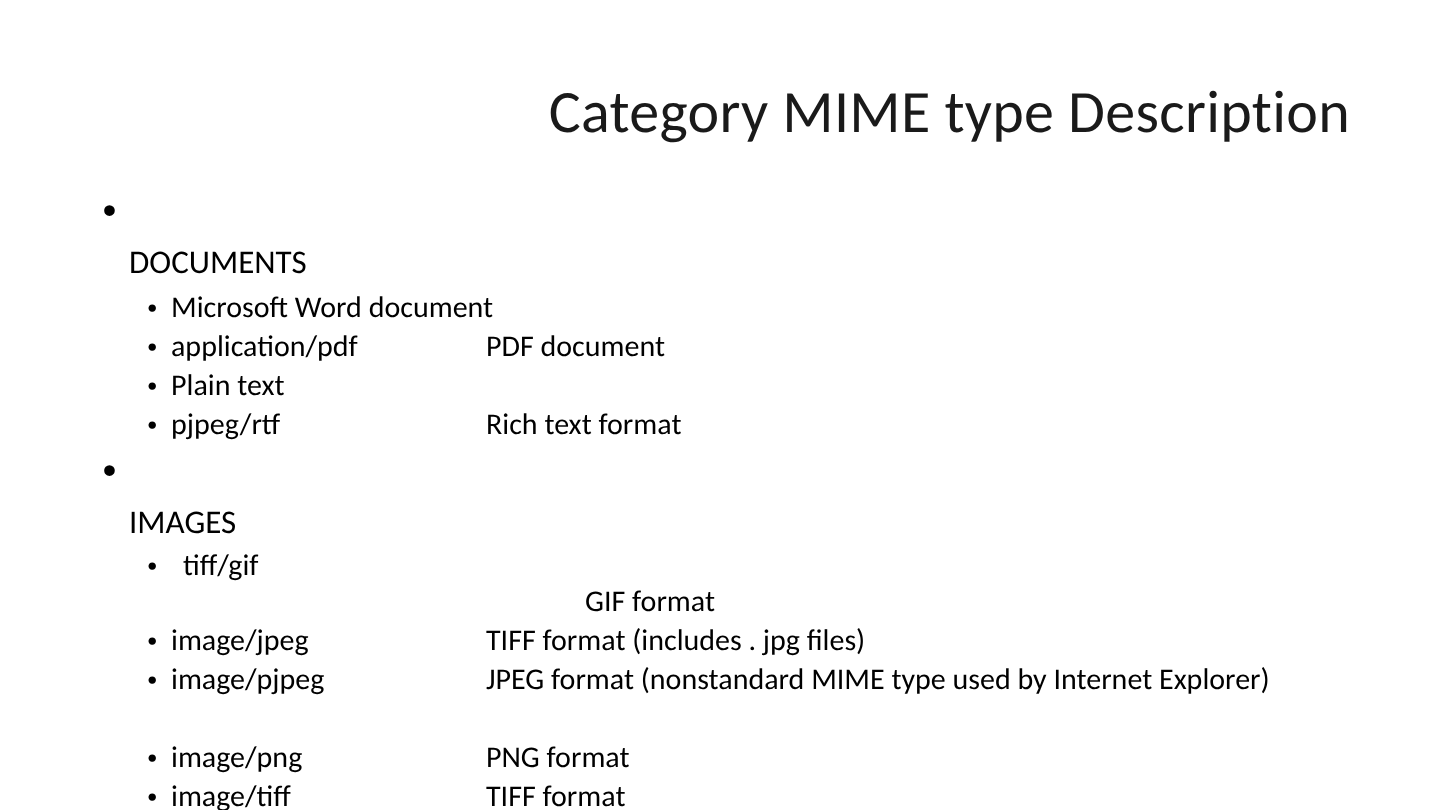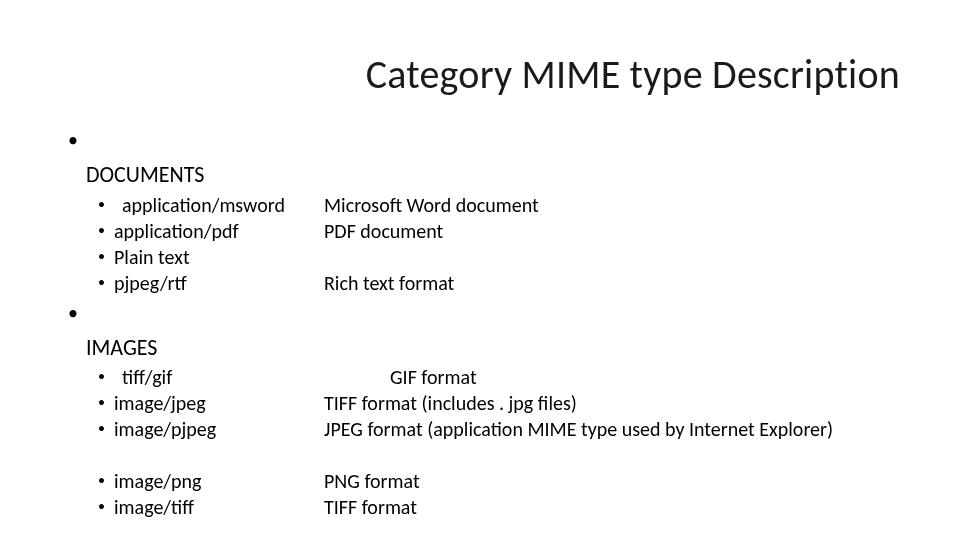--- a/index.html
+++ b/index.html
@@ -57,37 +57,36 @@
       width: 210px;
       flex-shrink: 0;
     }
     .desc-col {
       flex: 1;
     }
     .blank-row {
       height: 26px;
     }
     .extra-indent { padding-left: 8px; }
-    .desc-indent { padding-left: 66px; }
+    .desc-indent { padding-left: 66px; margin-top: 24px; }
   </style>
 </head>
 <body>
 
 <h1 class="title">Category MIME type Description</h1>
 
 <div class="content">
 
   <div class="category-row">
     <span class="bullet">•</span>
     <span class="category-label">DOCUMENTS</span>
   </div>
   <div class="sub-list">
       <div class="sub-row">
         <span class="sub-bullet">•</span>
-        <span class="mime-col extra-indent">application/msword</span>
         <span class="desc-col">Microsoft Word document</span>
       </div>
       <div class="sub-row">
         <span class="sub-bullet">•</span>
         <span class="mime-col">application/pdf</span>
         <span class="desc-col">PDF document</span>
       </div>
       <div class="sub-row">
         <span class="sub-bullet">•</span>
         <span class="desc-col">Plain text</span>
@@ -110,21 +109,21 @@
         <span class="desc-col desc-indent">GIF format</span>
       </div>
       <div class="sub-row">
         <span class="sub-bullet">•</span>
         <span class="mime-col">image/jpeg</span>
         <span class="desc-col">TIFF format (includes . jpg files)</span>
       </div>
       <div class="sub-row">
         <span class="sub-bullet">•</span>
         <span class="mime-col">image/pjpeg</span>
-        <span class="desc-col">JPEG format (application MIME type used by Internet Explorer)</span>
+        <span class="desc-col">JPEG format (nonstandard MIME type used by Internet Explorer)</span>
       </div>
       <div class="blank-row"></div>
       <div class="sub-row">
         <span class="sub-bullet">•</span>
         <span class="mime-col">image/png</span>
         <span class="desc-col">PNG format</span>
       </div>
       <div class="sub-row">
         <span class="sub-bullet">•</span>
         <span class="mime-col">image/tiff</span>

